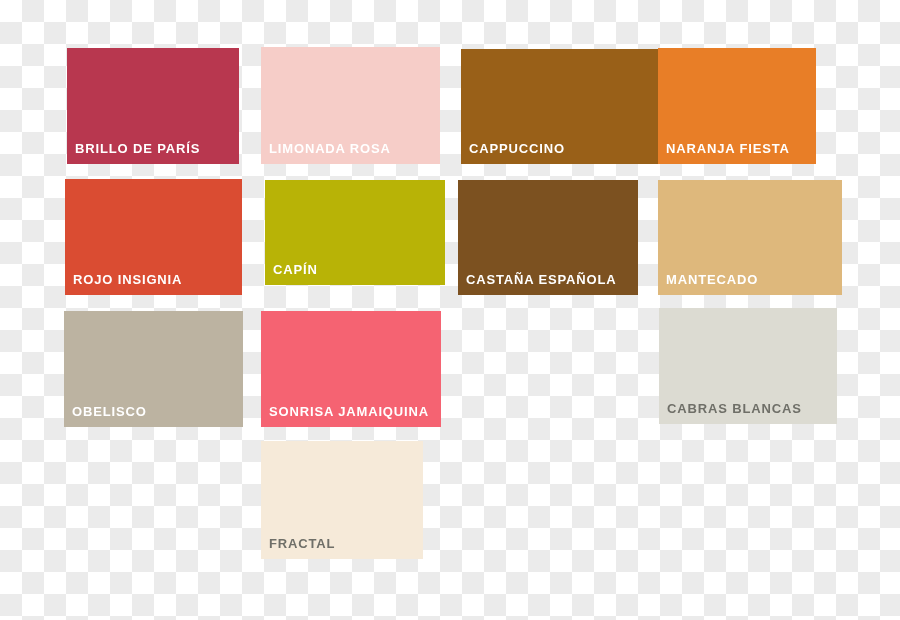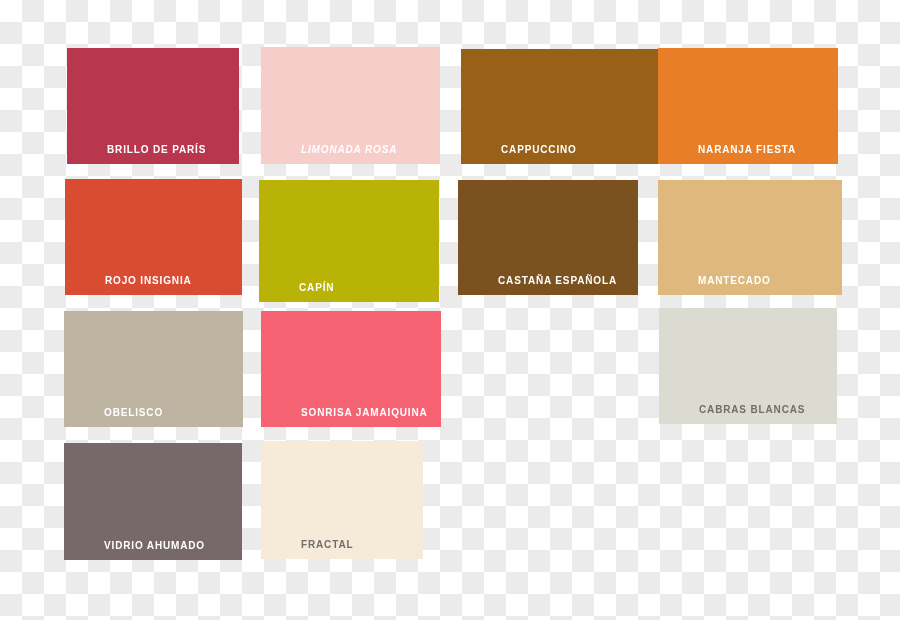--- a/index.html
+++ b/index.html
@@ -41,71 +41,67 @@
     box-sizing: border-box;
     display: block;
     overflow: hidden;
   }
 
   .swatch-label {
     position: absolute;
     left: 8px;
     bottom: 9px;
     font-family: "Liberation Sans", sans-serif;
-    font-size: 10px;
+    font-size: 13px;
     font-weight: bold;
     letter-spacing: 0.85px;
     line-height: 1;
     white-space: nowrap;
     text-transform: uppercase;
-    margin-left: 32px;
     -webkit-font-smoothing: antialiased;
   }
 
   .label-light { color: #ffffff; }
   .label-dark  { color: #6f6f68; text-align: center; }
 </style>
 </head>
 <body>
 
 <div id="palette-canvas">
   <div id="swatch-grid">
       <div class="swatch" style="left: 67px; top: 48px; width: 172px; height: 116px; background-color: rgb(184, 55, 79);">
         <span class="swatch-label label-light" style="color: rgb(255, 255, 255);">BRILLO DE PARÍS</span>
       </div>
       <div class="swatch" style="left: 261px; top: 47px; width: 179px; height: 117px; background-color: rgb(246, 205, 200);">
-        <span class="swatch-label label-light" style="color: rgb(255, 255, 255); font-style: italic;">LIMONADA ROSA</span>
+        <span class="swatch-label label-light" style="color: rgb(255, 255, 255);">LIMONADA ROSA</span>
       </div>
       <div class="swatch" style="left: 461px; top: 49px; width: 207px; height: 115px; background-color: rgb(153, 96, 24);">
         <span class="swatch-label label-light" style="color: rgb(255, 255, 255);">CAPPUCCINO</span>
       </div>
-      <div class="swatch" style="left: 658px; top: 48px; width: 180px; height: 116px; background-color: rgb(232, 126, 39); text-align: center;">
+      <div class="swatch" style="left: 658px; top: 48px; width: 158px; height: 116px; background-color: rgb(232, 126, 39); text-align: center;">
         <span class="swatch-label label-light" style="color: rgb(255, 255, 255);">NARANJA FIESTA</span>
       </div>
       <div class="swatch" style="left: 65px; top: 179px; width: 177px; height: 116px; background-color: rgb(218, 76, 50);">
         <span class="swatch-label label-light" style="color: rgb(255, 255, 255);">ROJO INSIGNIA</span>
       </div>
-      <div class="swatch" style="left: 259px; top: 180px; width: 180px; height: 122px; background-color: rgb(184, 179, 6); padding-left: 9px;">
+      <div class="swatch" style="left: 265px; top: 180px; width: 180px; height: 105px; background-color: rgb(184, 179, 6); padding-left: 9px;">
         <span class="swatch-label label-light" style="color: rgb(255, 255, 255);">CAPÍN</span>
       </div>
       <div class="swatch" style="left: 458px; top: 180px; width: 180px; height: 115px; background-color: rgb(124, 81, 32);">
         <span class="swatch-label label-light" style="color: rgb(255, 255, 255); text-align: center;">CASTAÑA ESPAÑOLA</span>
       </div>
       <div class="swatch" style="left: 658px; top: 180px; width: 184px; height: 115px; background-color: rgb(222, 184, 124);">
         <span class="swatch-label label-light" style="color: rgb(255, 255, 255);">MANTECADO</span>
       </div>
       <div class="swatch" style="left: 64px; top: 311px; width: 179px; height: 116px; background-color: rgb(188, 179, 161);">
         <span class="swatch-label label-light" style="color: rgb(255, 255, 255);">OBELISCO</span>
       </div>
       <div class="swatch" style="left: 261px; top: 311px; width: 180px; height: 116px; background-color: rgb(245, 99, 114);">
         <span class="swatch-label label-light" style="color: rgb(255, 255, 255);">SONRISA JAMAIQUINA</span>
       </div>
       <div class="swatch" style="left: 659px; top: 308px; width: 178px; height: 116px; background-color: rgb(220, 219, 210);">
         <span class="swatch-label label-dark" style="color: rgb(111, 111, 104);">CABRAS BLANCAS</span>
       </div>
-      <div class="swatch" style="left: 64px; top: 443px; width: 178px; height: 117px; background-color: rgb(119, 105, 106);">
-        <span class="swatch-label label-light" style="color: rgb(255, 255, 255);">VIDRIO AHUMADO</span>
-      </div>
       <div class="swatch" style="left: 261px; top: 441px; width: 162px; height: 118px; background-color: rgb(246, 234, 217);">
         <span class="swatch-label label-dark" style="color: rgb(111, 111, 104);">FRACTAL</span>
       </div>
     </div>
 </div>
 
 </body></html>

